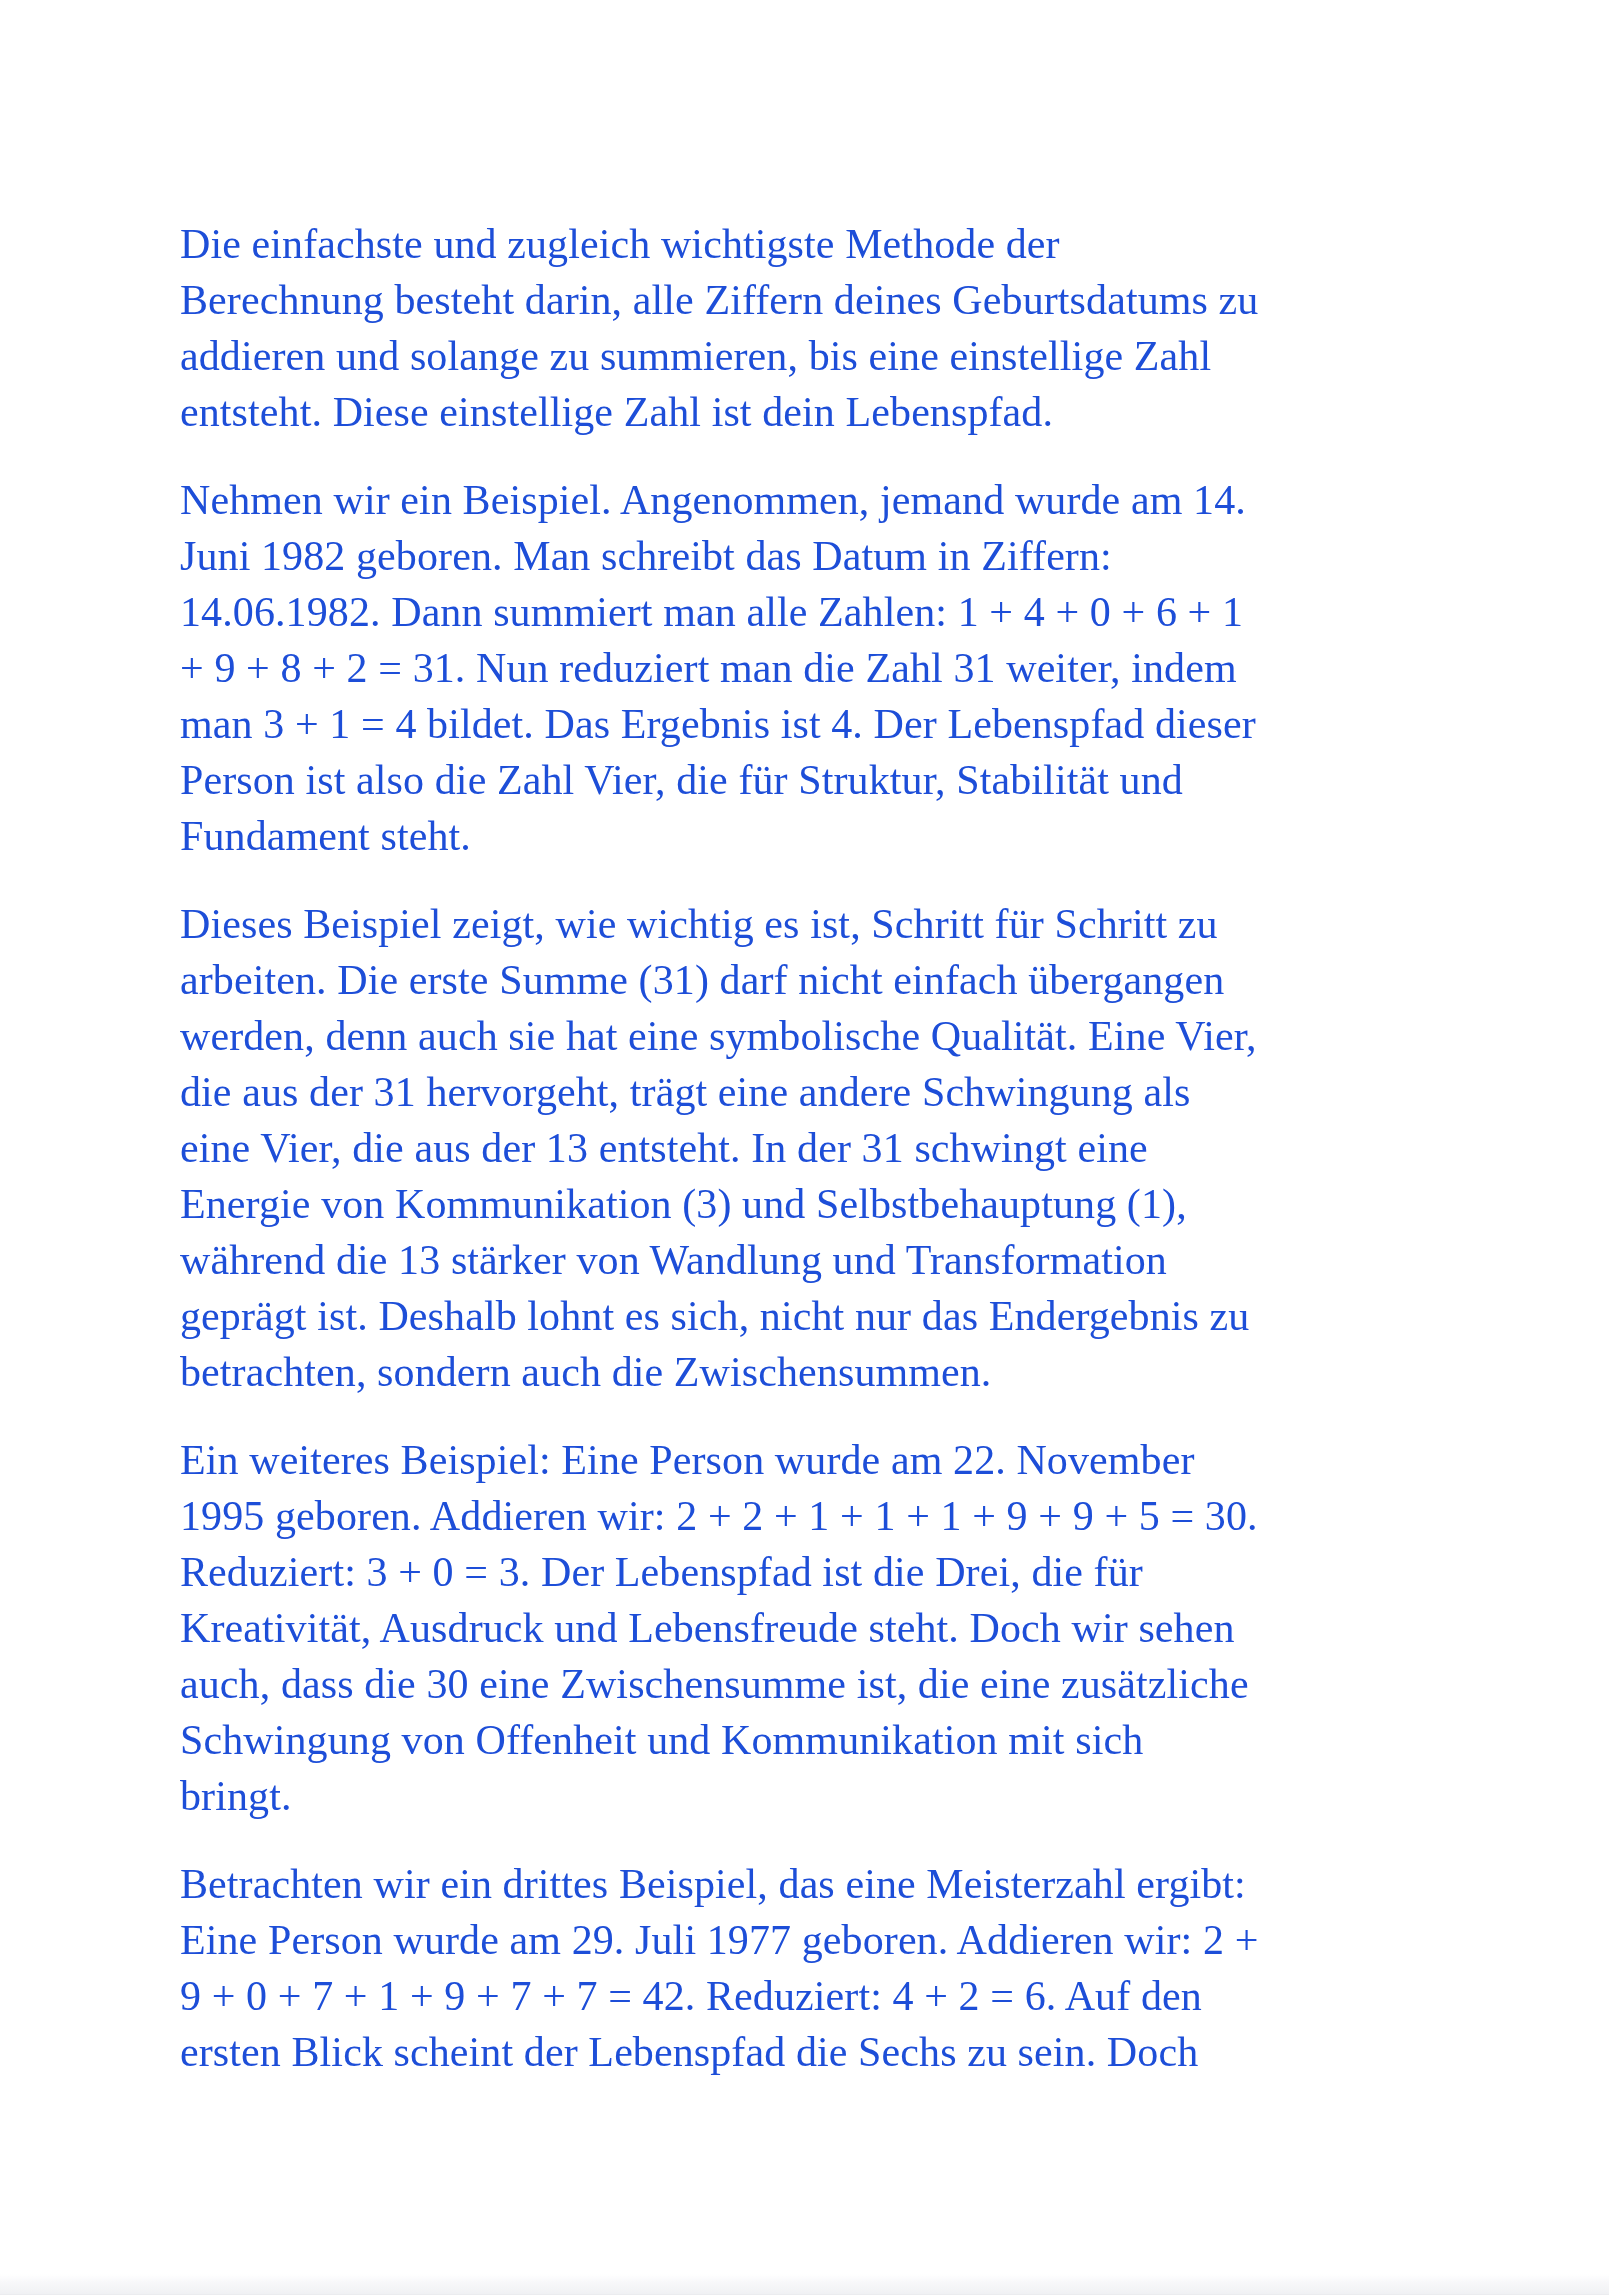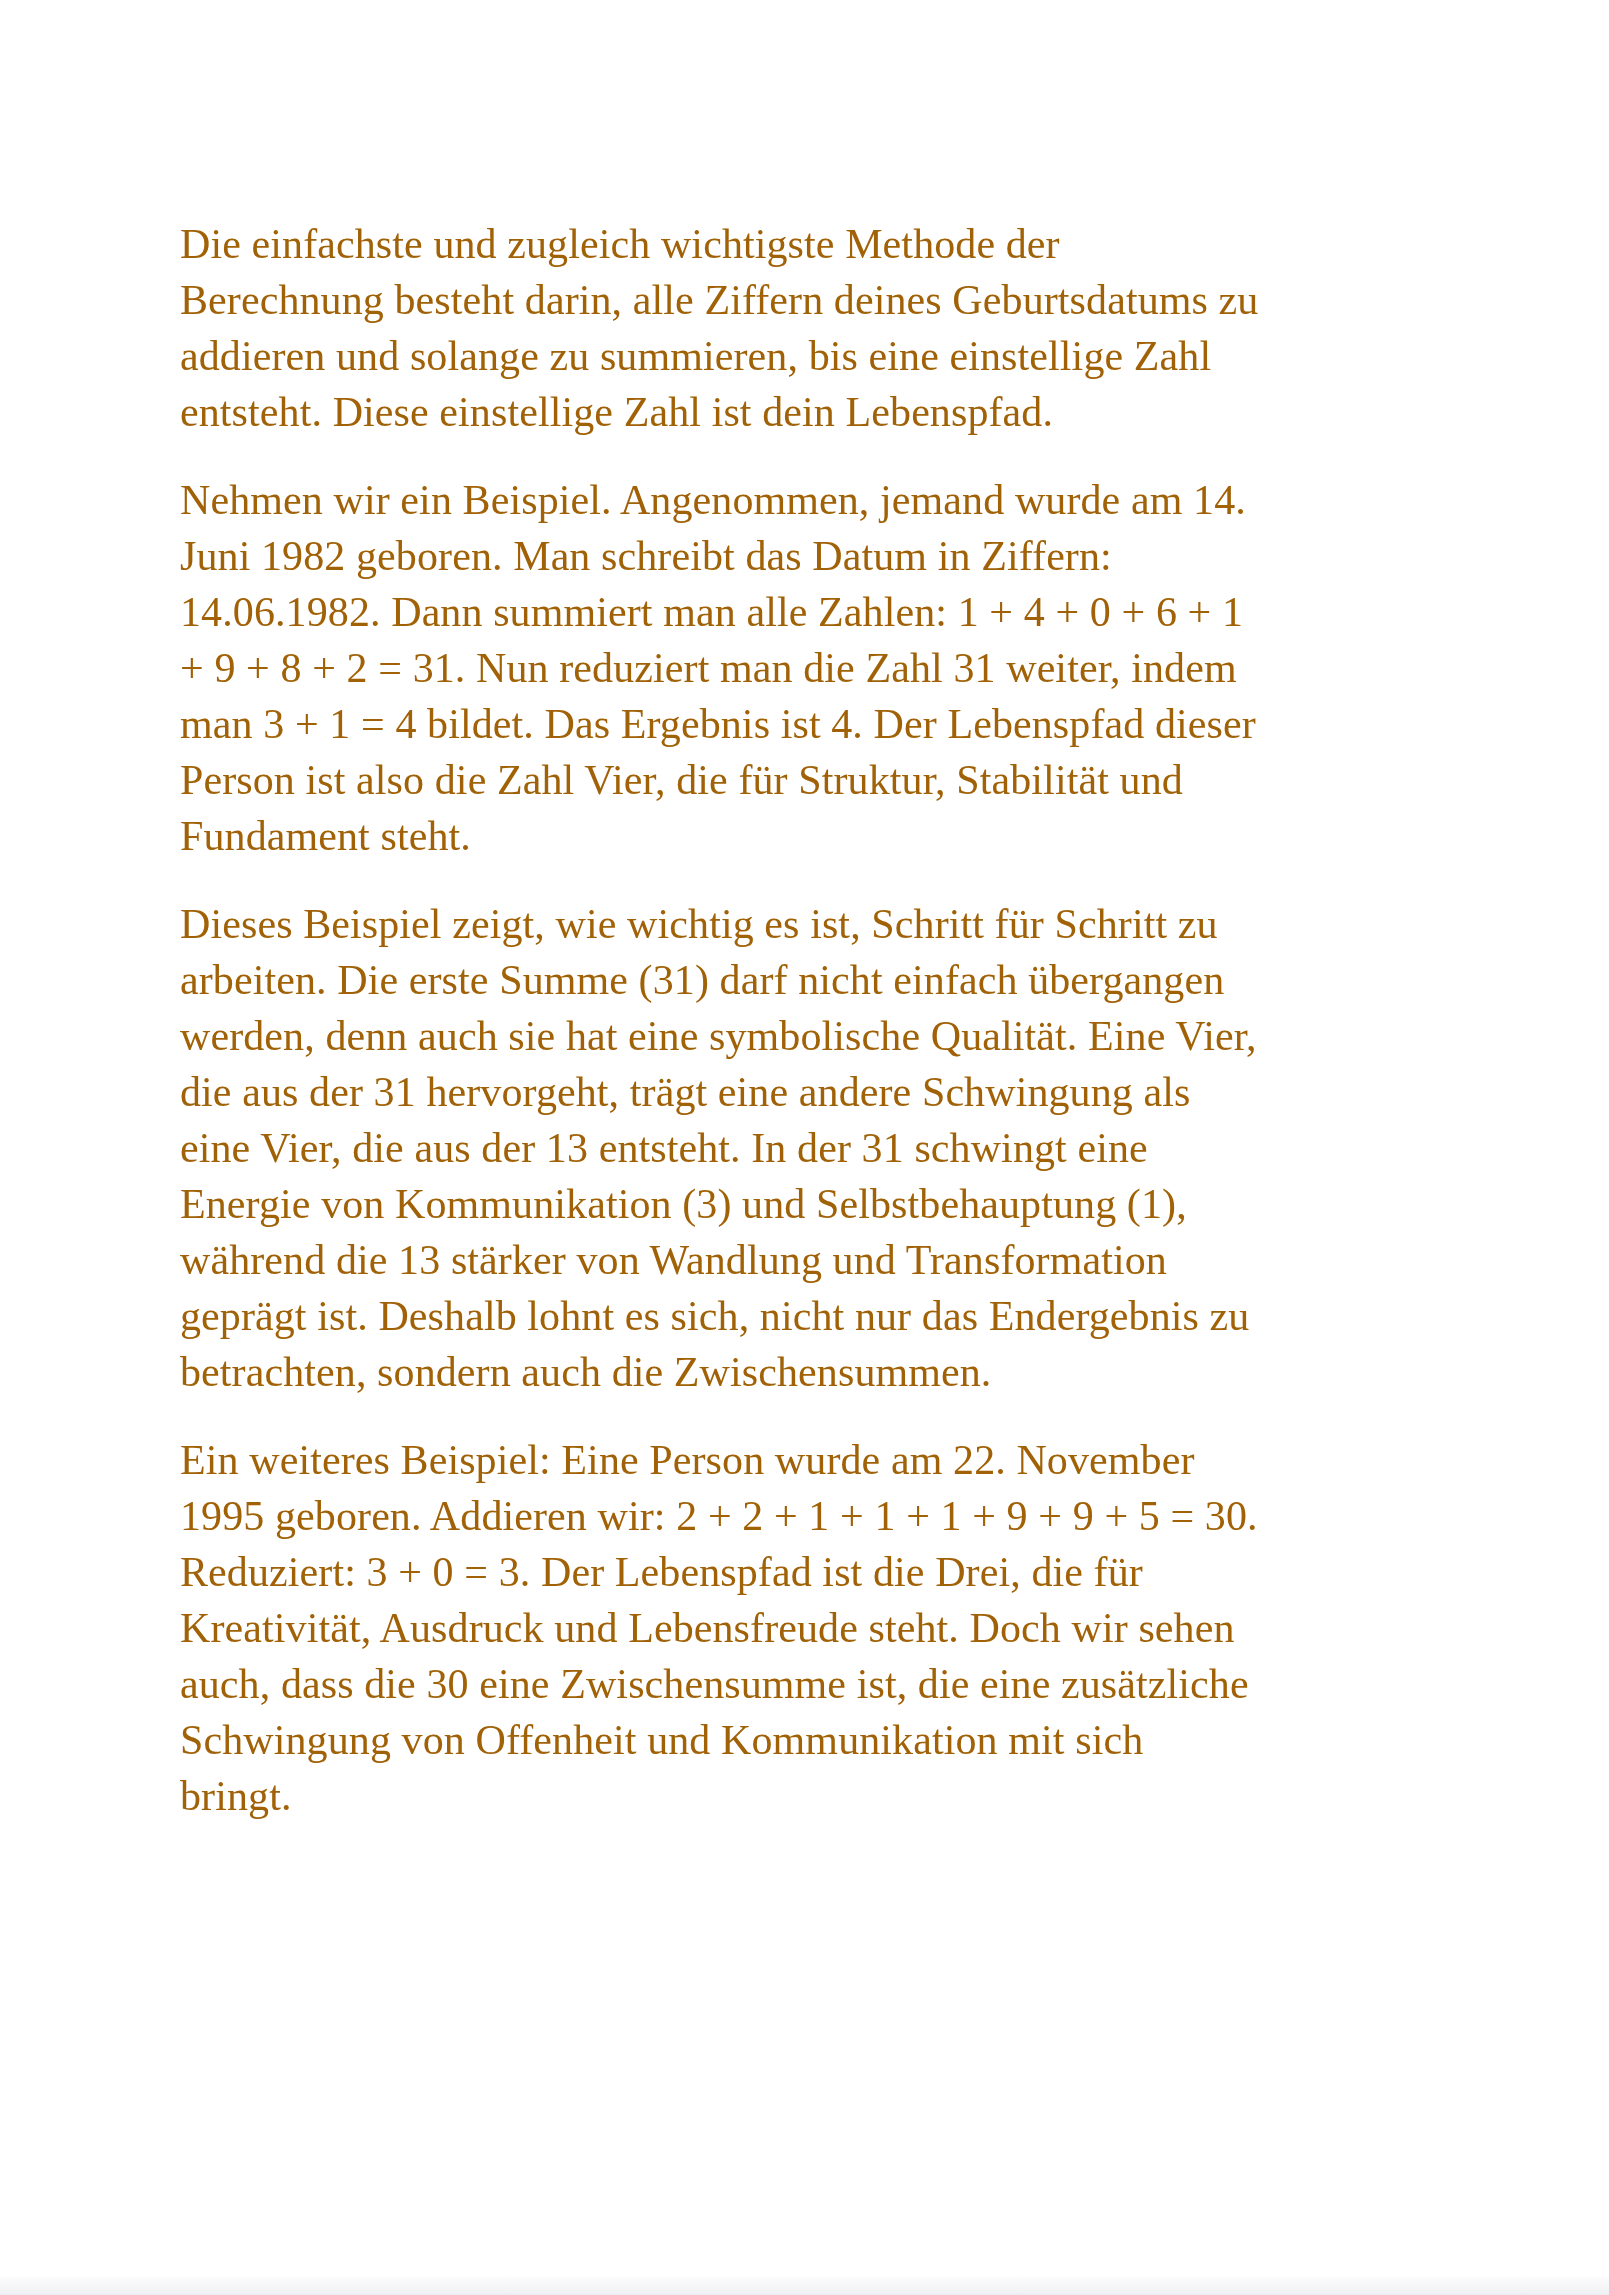--- a/index.html
+++ b/index.html
@@ -22,21 +22,21 @@
   .text-block {
     position: absolute;
     left: 180px;
     top: 216px;
     width: 1268px;
   }
   .para {
     margin: 0 0 32px 0;
     font-size: 42px;
     line-height: 56px;
-    color: #a16207;
+    color: #1d4ed8;
     white-space: pre;           
     letter-spacing: 0.1px;
     font-kerning: normal;
   }
   .para:last-child {
     margin-bottom: 0;
   }
   .bottom-edge-band {
     position: absolute;
     left: 0;
@@ -72,16 +72,20 @@
 während die 13 stärker von Wandlung und Transformation
 geprägt ist. Deshalb lohnt es sich, nicht nur das Endergebnis zu
 betrachten, sondern auch die Zwischensummen.</p>
     <p class="para">Ein weiteres Beispiel: Eine Person wurde am 22. November
 1995 geboren. Addieren wir: 2 + 2 + 1 + 1 + 1 + 9 + 9 + 5 = 30.
 Reduziert: 3 + 0 = 3. Der Lebenspfad ist die Drei, die für
 Kreativität, Ausdruck und Lebensfreude steht. Doch wir sehen
 auch, dass die 30 eine Zwischensumme ist, die eine zusätzliche
 Schwingung von Offenheit und Kommunikation mit sich
 bringt.</p>
+    <p class="para">Betrachten wir ein drittes Beispiel, das eine Meisterzahl ergibt:
+Eine Person wurde am 29. Juli 1977 geboren. Addieren wir: 2 +
+9 + 0 + 7 + 1 + 9 + 7 + 7 = 42. Reduziert: 4 + 2 = 6. Auf den
+ersten Blick scheint der Lebenspfad die Sechs zu sein. Doch</p>
   </div>
   <div class="bottom-edge-band"></div>
 </div>
 
 
 </body></html>

